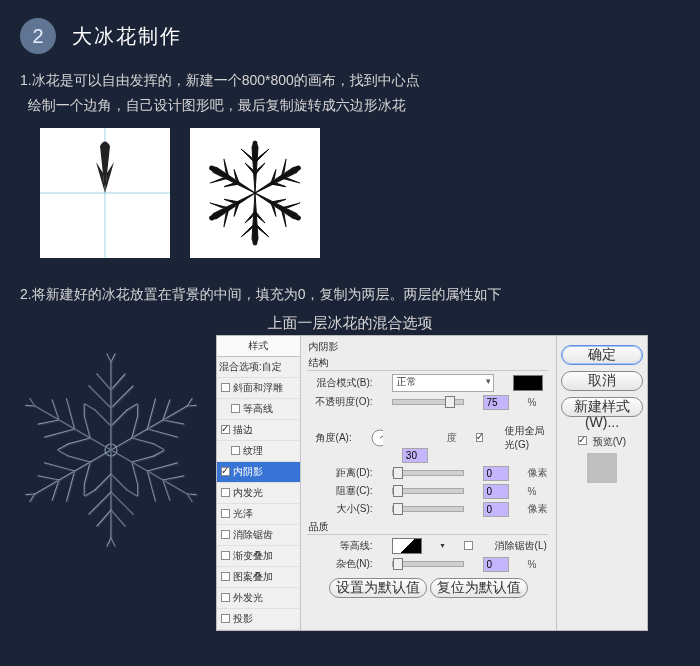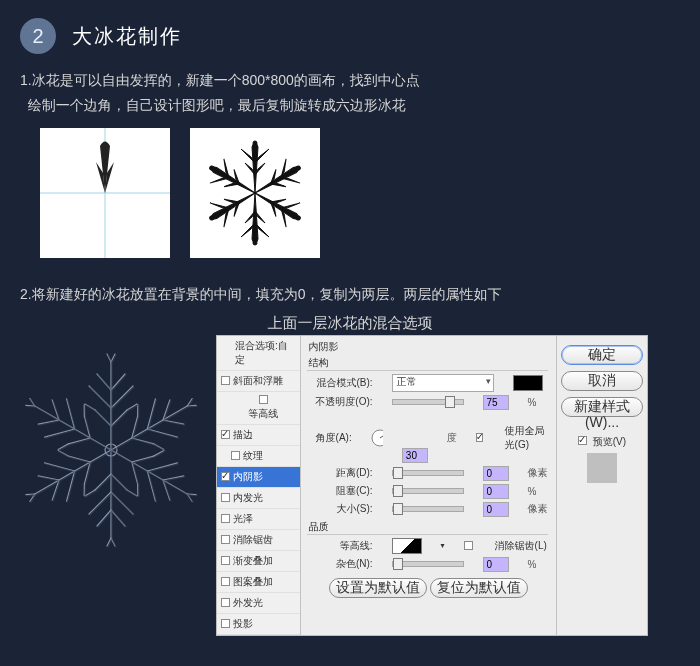--- a/index.html
+++ b/index.html
@@ -118,21 +118,21 @@
     position: relative;
   }
   .dlg-left .ck.on:after {
     content: "✓";
     position: absolute;
     top: -3px;
     left: -1px;
     font-size: 10px;
     color: #333;
   }
-  .dlg-left .no-ck { padding-left: 18px; }
+  .dlg-left .no-ck { padding-left: 2px; }
 
   .dlg-mid {
     flex: 1;
     padding: 4px 8px 6px 8px;
   }
   .dlg-mid .group-title {
     border-bottom: 1px solid #c8c8c8;
     margin: 2px 0 0 -2px;
     padding-left: 2px;
     font-size: 10px;
@@ -318,26 +318,27 @@
         <use href="#arm2" transform="translate(1,1) rotate(180)"></use>
         <use href="#arm2" transform="translate(1,1) rotate(240)"></use>
         <use href="#arm2" transform="translate(1,1) rotate(300)"></use>
       </g>
     </svg>
   </div>
 
   <div class="dialog">
 
     <div class="dlg-left">
+      <div class="dlg-left-title">样式</div>
       <div class="dlg-left-item no-ck">混合选项:自定</div>
       <div class="dlg-left-item">
           <span class="ck"></span>
           <span>斜面和浮雕</span>
         </div>
-      <div class="dlg-left-item" style="padding-left:14px;flex-direction:column;">
+      <div class="dlg-left-item" style="padding-left:14px;">
           <span class="ck"></span>
           <span>等高线</span>
         </div>
       <div class="dlg-left-item">
           <span class="ck on"></span>
           <span>描边</span>
         </div>
       <div class="dlg-left-item" style="padding-left:14px;">
           <span class="ck"></span>
           <span>纹理</span>

